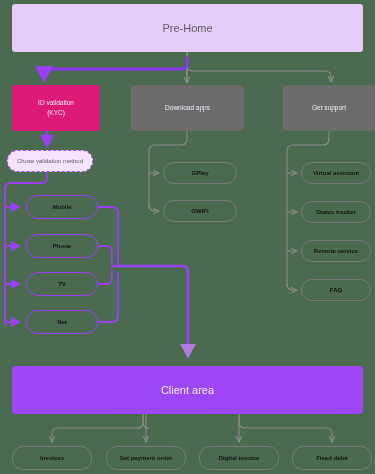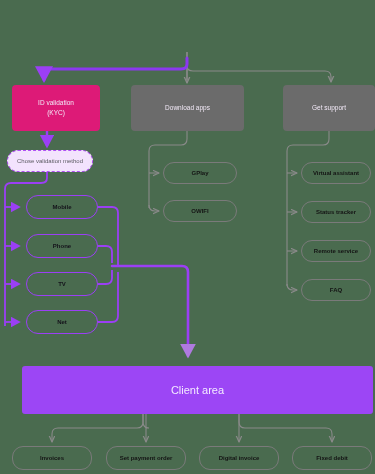--- a/index.html
+++ b/index.html
@@ -17,21 +17,21 @@
   .node{position:absolute;box-sizing:border-box;display:flex;align-items:center;justify-content:center;text-align:center;}
 
   
   .banner{left:12px;width:351px;}
   .banner-prehome{
     top:4px;height:48px;background:#e4cdf7;border-radius:3px;
     color:#5c5c63;font-size:11px;
   }
   .banner-client{
     top:366px;height:48px;background:#9c46f5;border-radius:3px;
-    color:#f3eaff;font-size:11px;margin-left:10px;
+    color:#f3eaff;font-size:11px;
   }
 
   
   .rect{height:46px;border-radius:4px;font-size:6.5px;line-height:1.5;color:#f2e9f7;}
   .rect-kyc{left:12px;top:85px;width:88px;background:#dd1a77;}
   .rect-apps{left:131px;top:85px;width:113px;background:#6b6b6b;}
   .rect-support{left:283px;top:85px;width:92px;background:#6b6b6b;}
 
   
   .pill-dashed{
@@ -124,20 +124,23 @@
     <path d="M287,251 L297,251" fill="none" stroke="#8a8a8a" stroke-width="1.1" marker-end="url(#arrGray)"></path>
     <path d="M287,284 Q287,290 293,290 L297,290" fill="none" stroke="#8a8a8a" stroke-width="1.1" marker-end="url(#arrGray)"></path>
 
     <path d="M143,414 L143,422 Q143,428 137,428 L58,428 Q52,428 52,434 L52,442" fill="none" stroke="#8a8a8a" stroke-width="1.1" marker-end="url(#arrGray)"></path>
     <path d="M143,414 L143,422 Q143,428 149,428 L146,428" fill="none" stroke="#8a8a8a" stroke-width="1.1"></path>
     <path d="M146,414 L146,442" fill="none" stroke="#8a8a8a" stroke-width="1.1" marker-end="url(#arrGray)"></path>
     <path d="M239,414 L239,442" fill="none" stroke="#8a8a8a" stroke-width="1.1" marker-end="url(#arrGray)"></path>
     <path d="M239,414 L239,422 Q239,428 245,428 L326,428 Q332,428 332,434 L332,442" fill="none" stroke="#8a8a8a" stroke-width="1.1" marker-end="url(#arrGray)"></path>
   </svg>
 
+  <div class="node banner banner-prehome">
+    <span>Pre-Home</span>
+  </div>
 
   <div class="node rect rect-kyc">
     <div>
       <span>ID validation</span>
       <span>(KYC)</span>
     </div>
   </div>
 
   <div class="node rect rect-apps">
     <span>Download apps</span>

